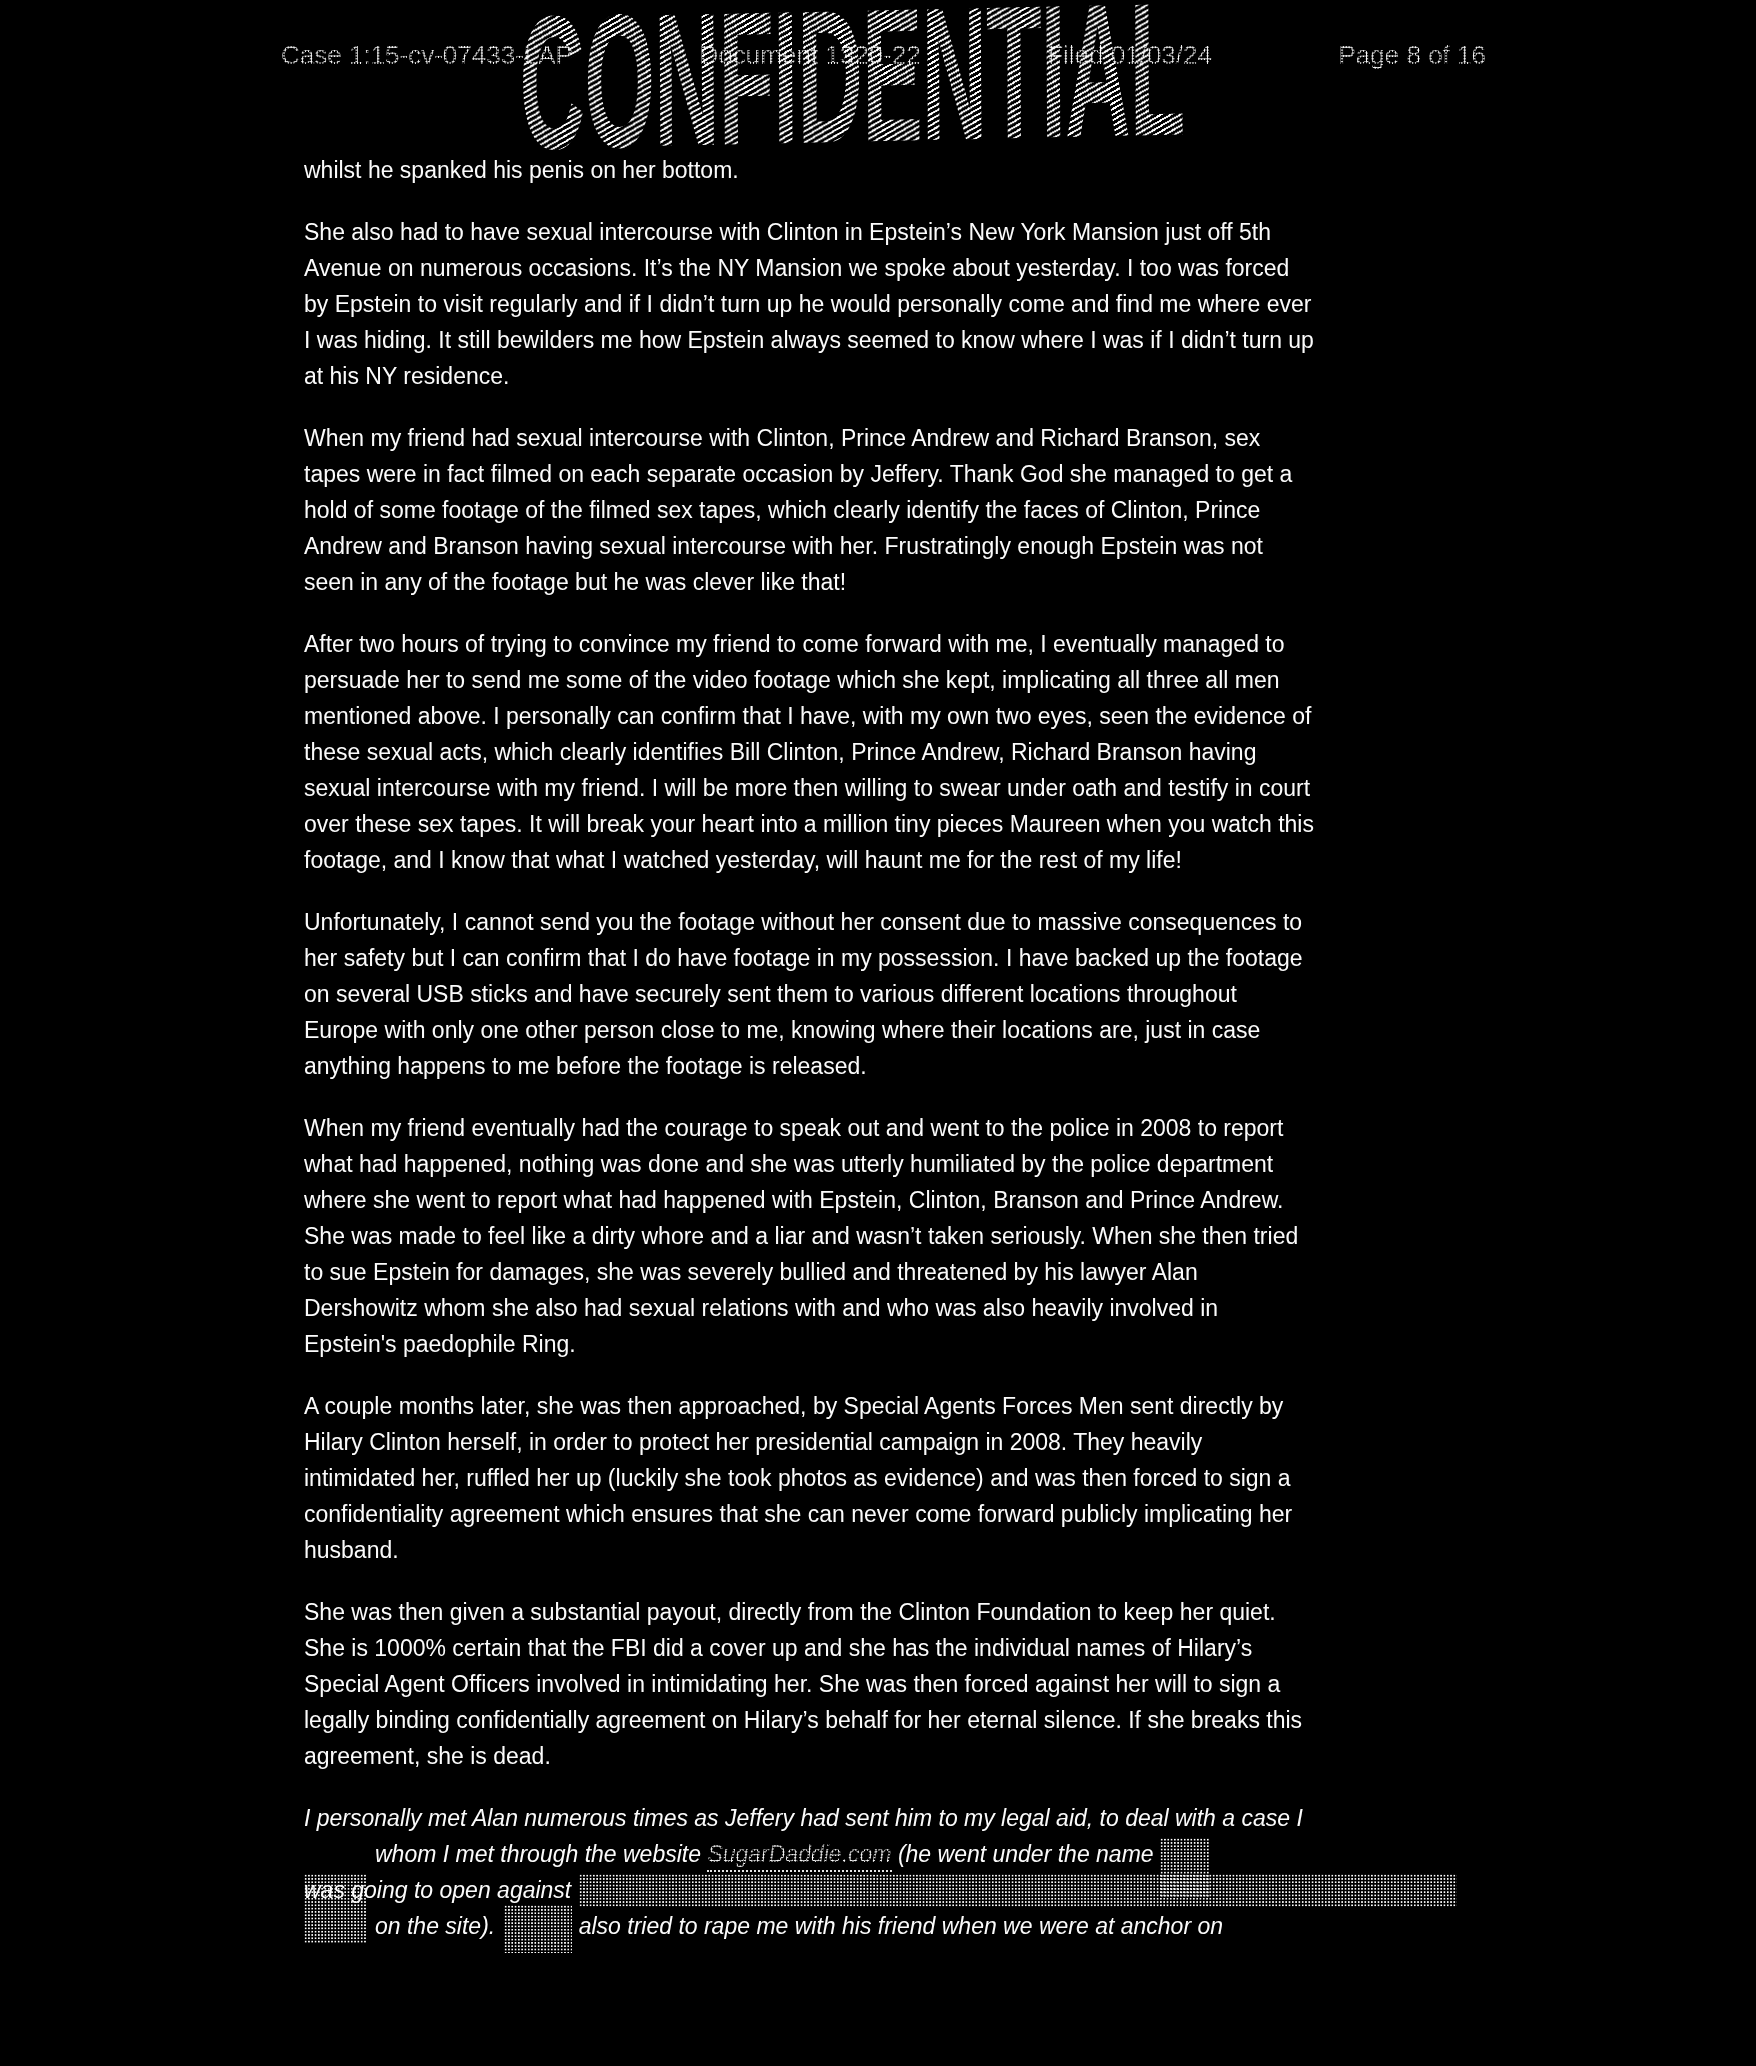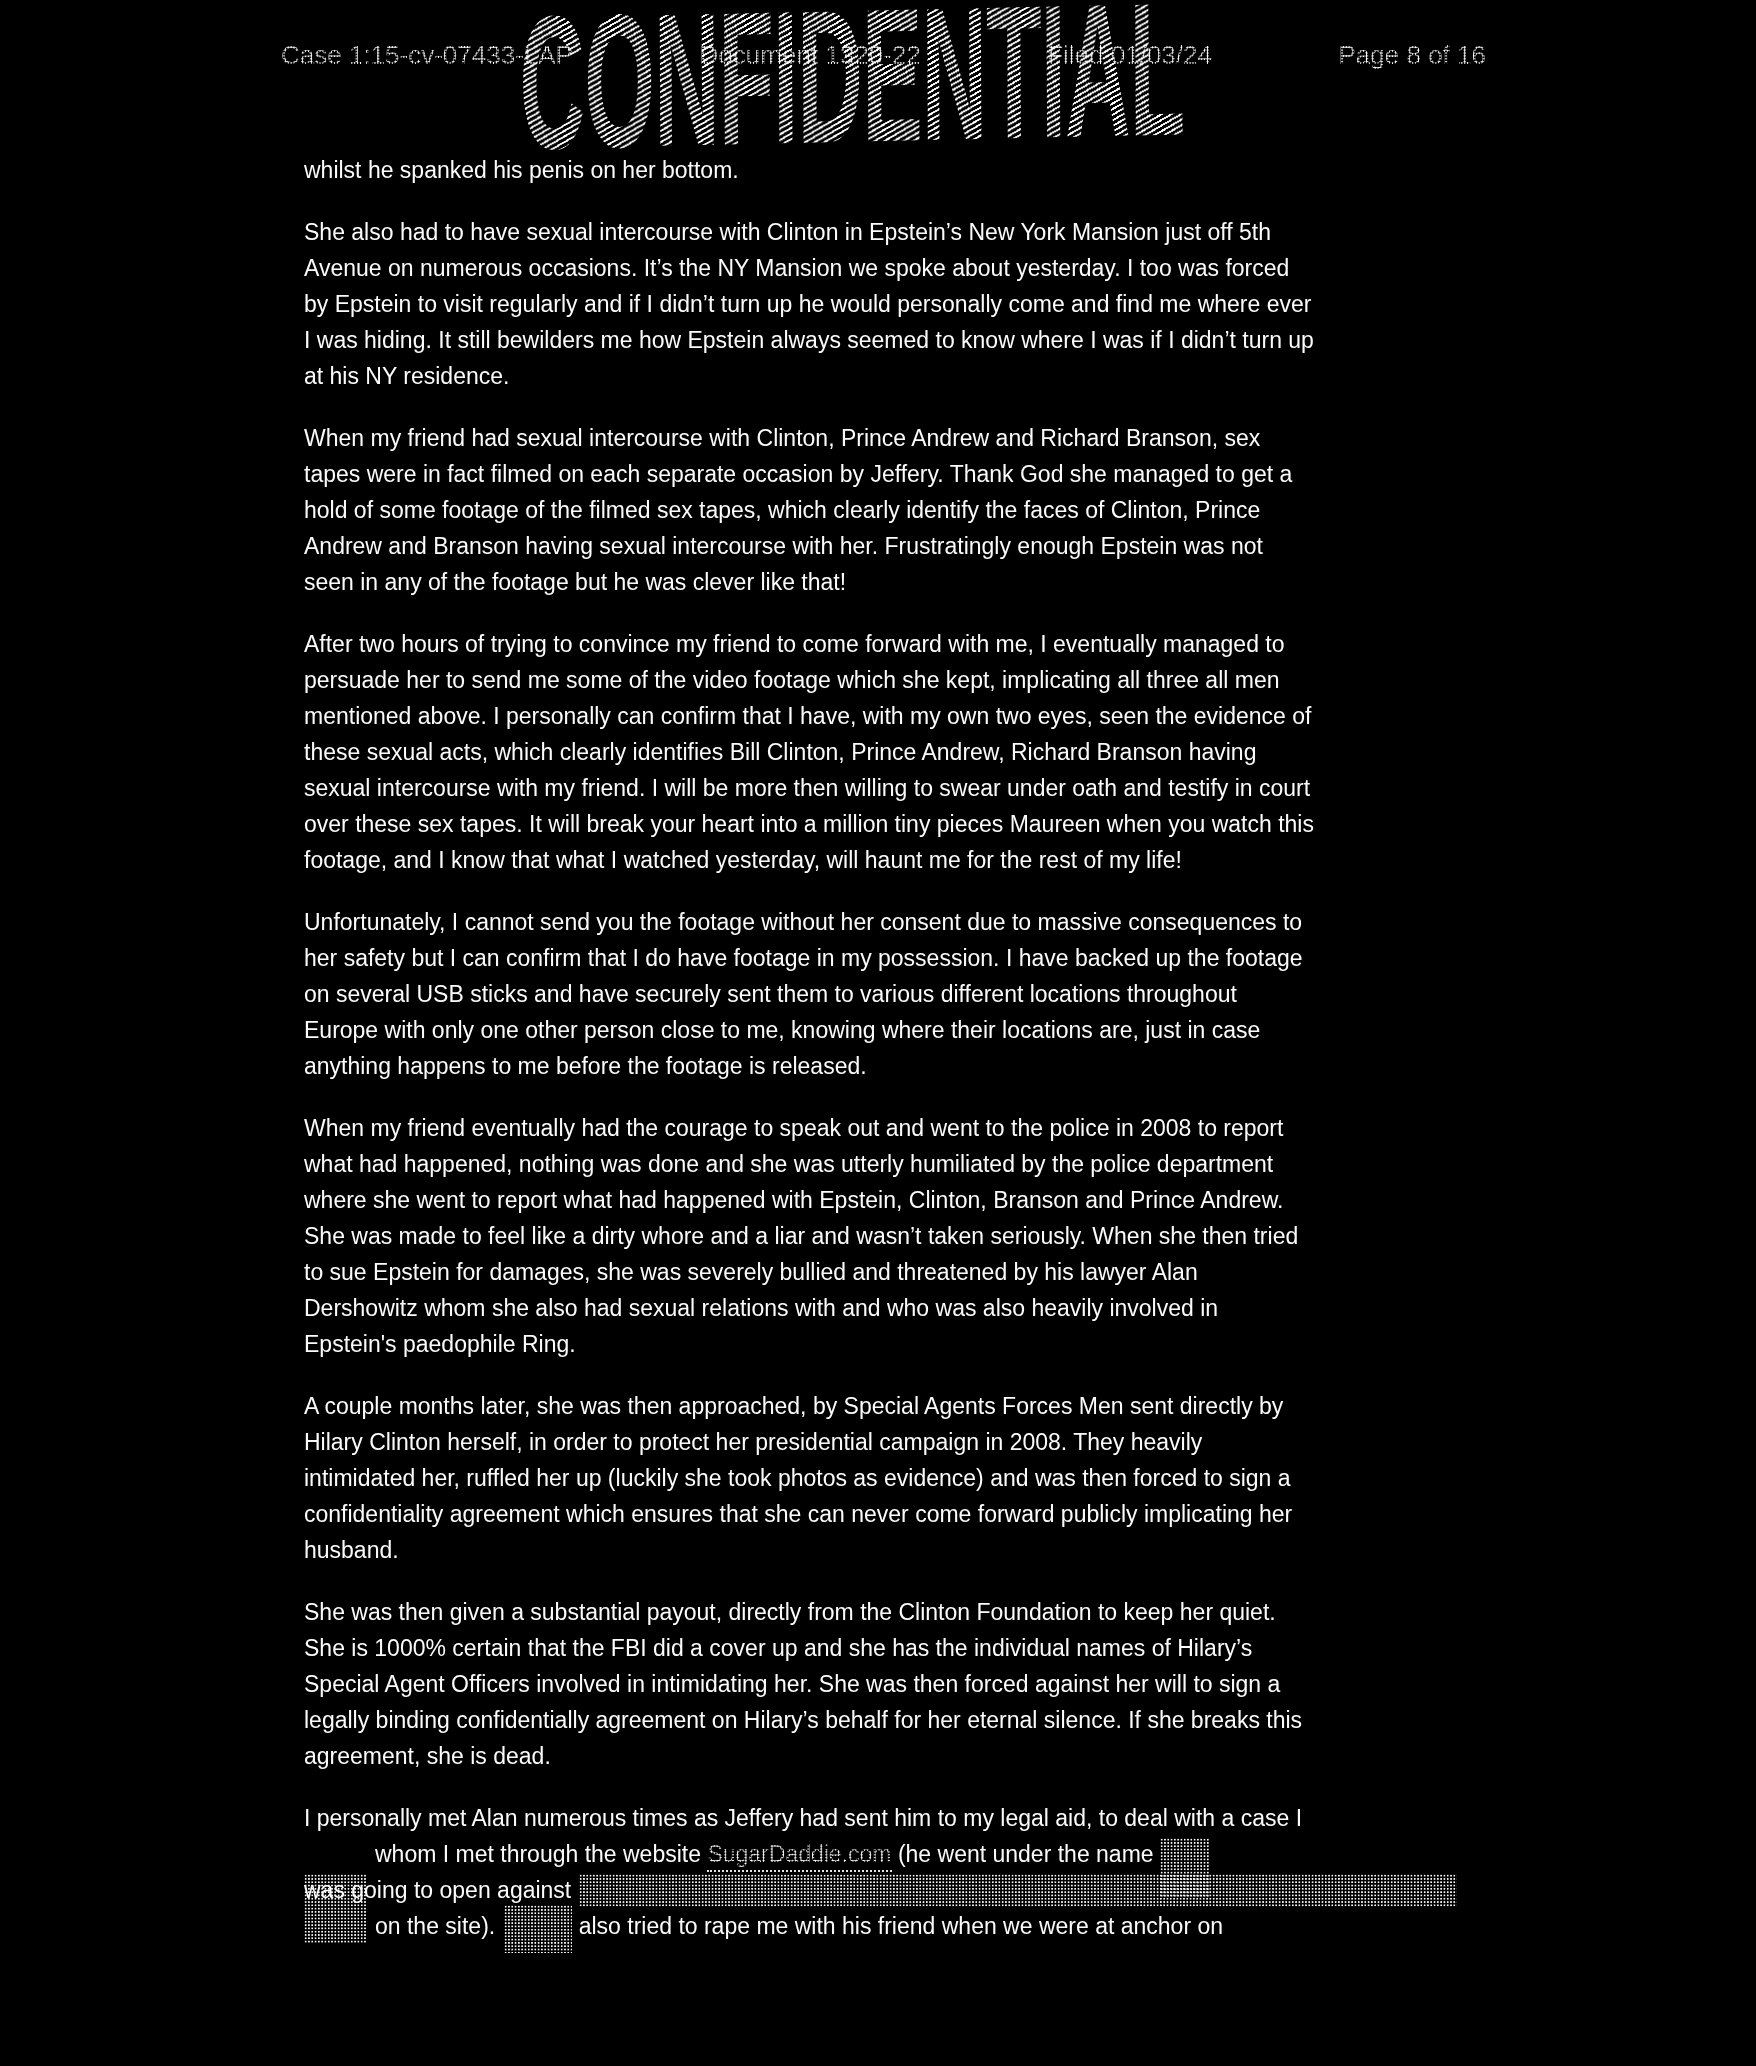--- a/index.html
+++ b/index.html
@@ -31,21 +31,21 @@
   }
   
   .body-text {
     position:absolute; left:304px; top:152px; width:1331px;
     font-size:23px; line-height:36px; color:#fbfbfb; z-index:1;
   }
   .body-text p { margin:0 0 26px 0; white-space:pre-line; }
   
   .redacted-para { position:relative; width:1153px; margin:0; }
   .rline { display:flex; align-items:stretch; height:36px; overflow:visible; }
-  .rline > span { white-space:pre; flex:0 0 auto; line-height:36px; }
+  .rline > span { white-space:pre; flex:0 0 auto; line-height:36px;font-style:italic; }
   .indent34 { padding-left:71px; }
   .redact {
     background-image: radial-gradient(circle, #ffffff 1.2px, rgba(0,0,0,0) 1.3px);
     background-size: 3.3px 3.3px;
   }
   .r-big   { flex:1 1 auto; height:33px; margin:2.1px 0 0 7.4px; align-self:flex-start; }
   .r-left-tall { position:absolute; left:0; top:74px; width:62px; height:70px; }
   .r-right { width:49px; height:60px; margin:1.7px 0 0 6.6px; align-self:flex-start; }
   .r-mid   { width:68px; height:48px; margin:-3.3px 6.6px 0 2.5px; align-self:flex-start; }
   

